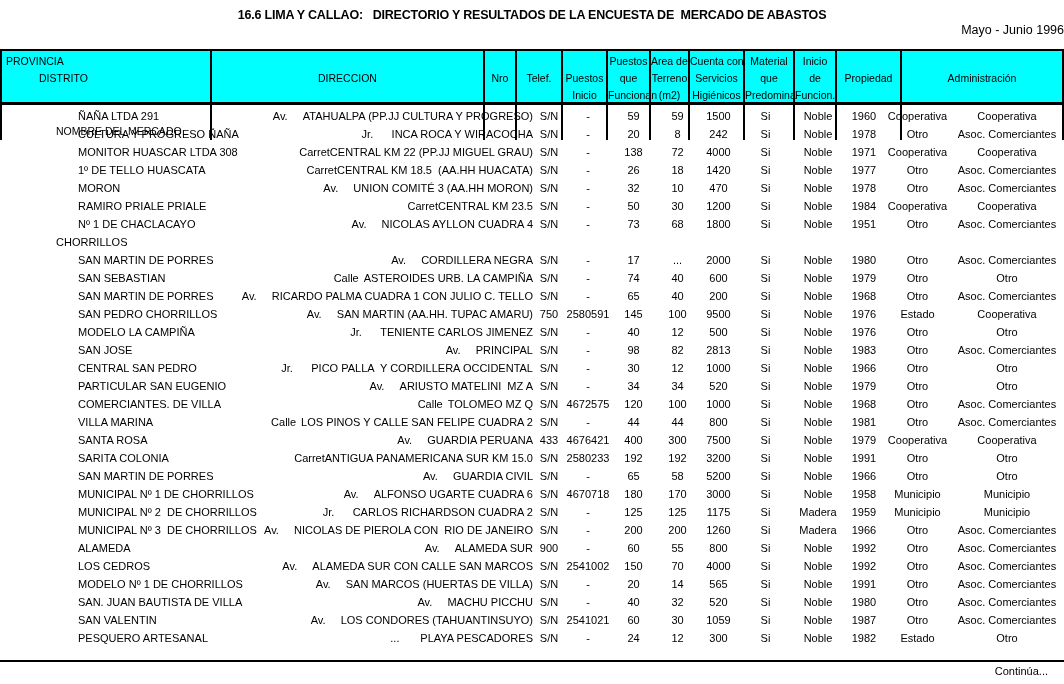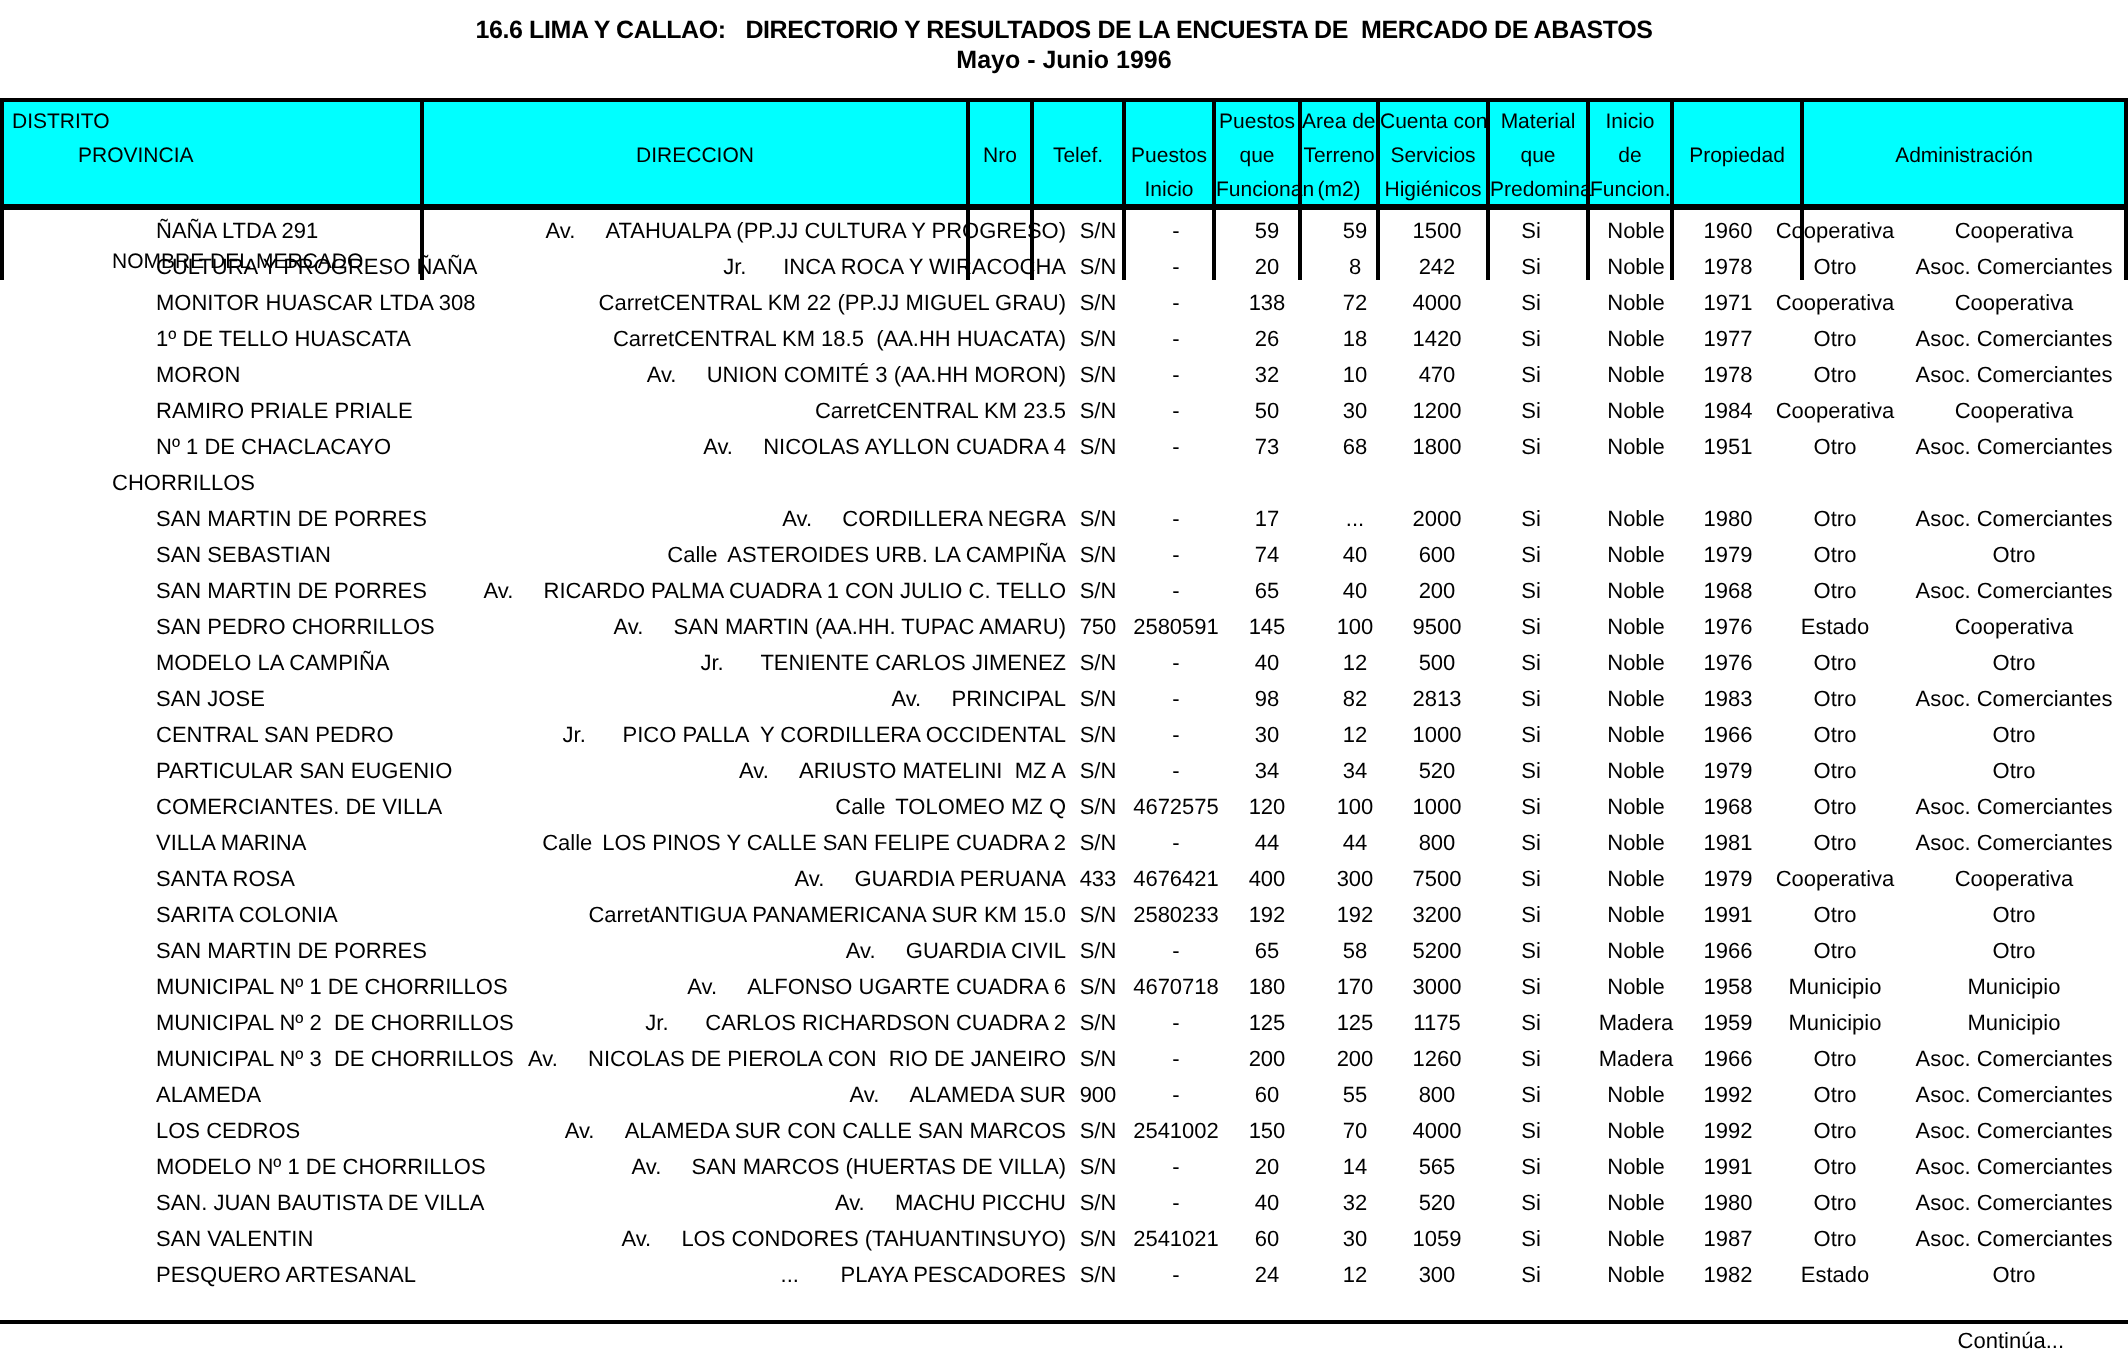--- a/index.html
+++ b/index.html
@@ -7,21 +7,21 @@
     width:1064px; height:684px; overflow:hidden;
     font-family:"Liberation Sans", sans-serif; color:#000;
   }
   .page { position:relative; width:1064px; height:684px; }
 
   .title {
     margin-top:8px; text-align:center; font-weight:bold;
     font-size:12.5px; white-space:pre; letter-spacing:-0.2px;
   }
   .subtitle {
-    margin-top:1px; text-align:center; font-weight:bold;
+    margin-top:1px; text-align:right; font-weight:normal;
     font-size:12.5px; white-space:pre;
   }
 
   .table { margin-top:12px; --cols:212px 273px 32px 46px 45px 43px 39px 55px 50px 42px 65px 1fr; }
 
   .thead {
     display:grid; grid-template-columns:var(--cols);
     background:#00ffff; height:56px; box-sizing:border-box;
     border-top:2px solid #000; border-bottom:3px solid #000;
   }
@@ -40,34 +40,34 @@
   }
   .c { white-space:pre; overflow:visible; }
   .c-name { padding-left:30px; }
   .c-district { grid-column:1 / -1; padding-left:8px; }
   .c-dir { display:flex;justify-content:flex-end; }
   .prefix { flex:0 0 30px; padding-left:3px; white-space:pre; overflow:visible; }
   .street { white-space:pre; overflow:visible; }
   .num { text-align:center; }
 
   .footer-rule { margin-top:13px; border-top:2px solid #000; height:0; }
-  .continua { margin-top:3px; text-align:right; padding-right:32px; font-size:11px; }
+  .continua { margin-top:3px; text-align:right; padding-right:16px; font-size:11px; }
 </style>
 </head>
 <body>
 
 <div class="page">
   <div class="title">16.6 LIMA Y CALLAO:   DIRECTORIO Y RESULTADOS DE LA ENCUESTA DE  MERCADO DE ABASTOS</div>
   <div class="subtitle">Mayo - Junio 1996</div>
 
   <div class="table">
     <div class="thead" style="background: rgb(0, 255, 255);">
         <div class="hcell h-mercado">
+    <div class="hline">PROVINCIA</div>
     <div class="hline">DISTRITO</div>
-    <div class="hline">PROVINCIA</div>
     <div class="hline">NOMBRE DEL MERCADO</div>
   </div>
         <div class="hcell">
     <div class="hline"></div>
     <div class="hline">DIRECCION</div>
     <div class="hline"></div>
   </div>
         <div class="hcell">
     <div class="hline"></div>
     <div class="hline">Nro</div>

